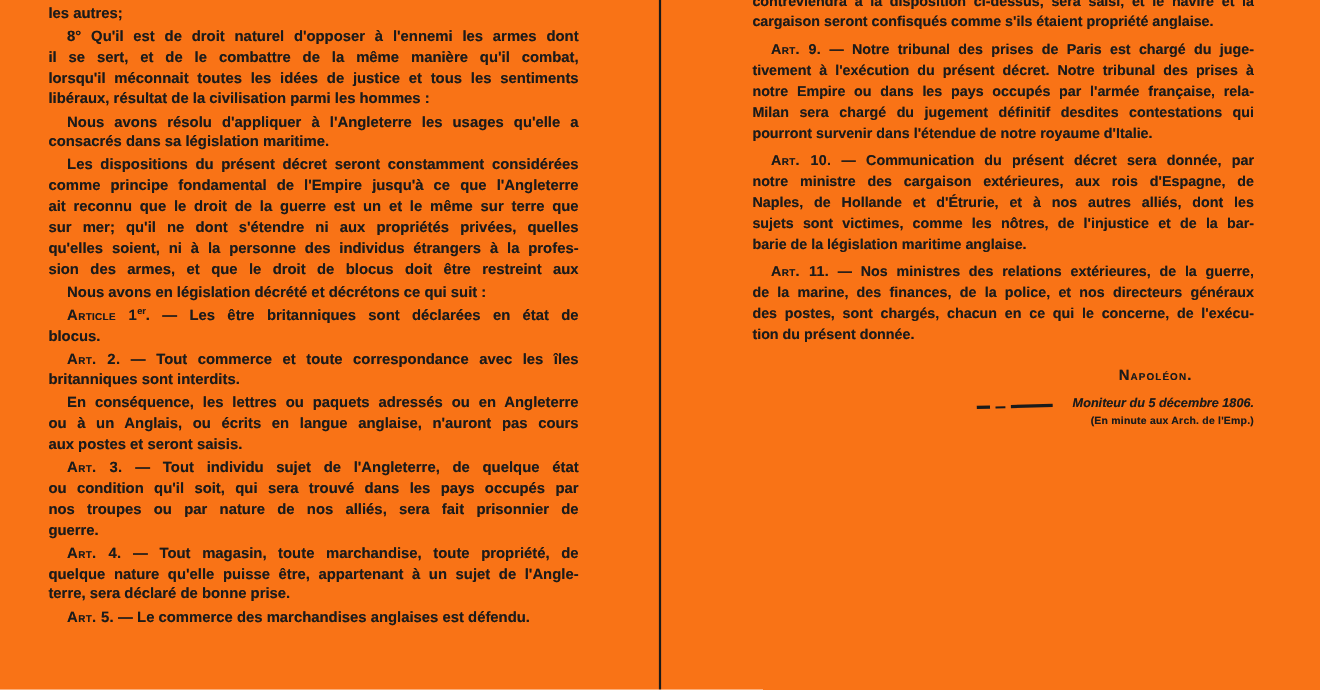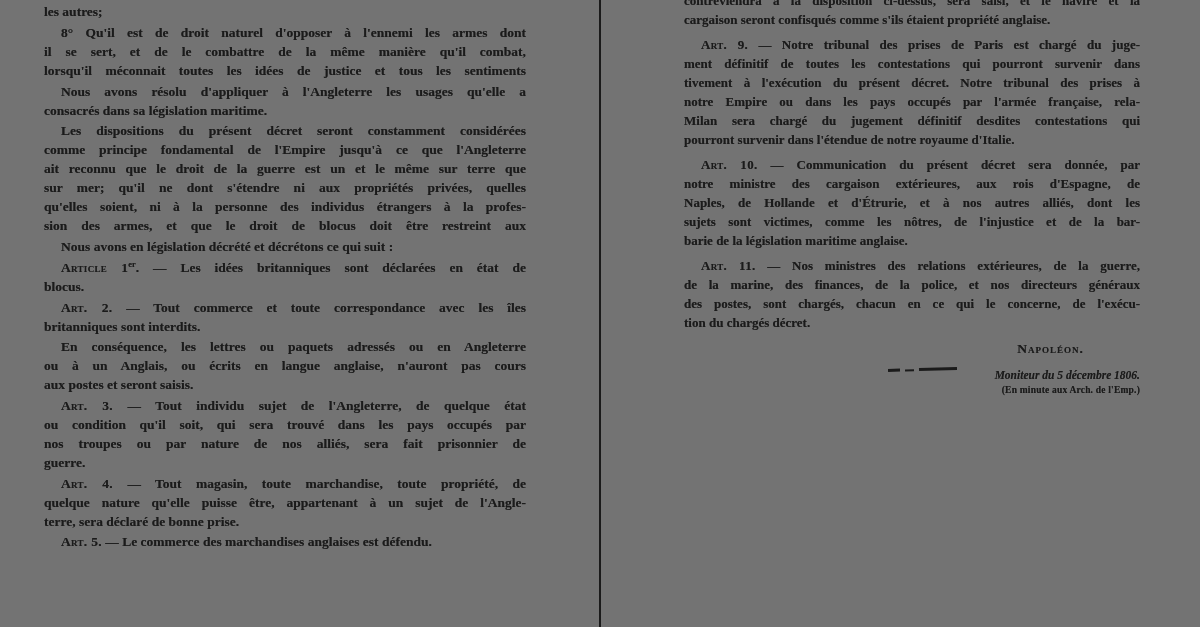--- a/index.html
+++ b/index.html
@@ -2,23 +2,23 @@
 <html lang="fr"><head>
 <meta charset="utf-8">
 <title></title>
 <style>
   html, body { margin: 0; padding: 0; background: #ffffff; }
 
   .page {
     position: relative;
     width: 1200px;
     height: 627px;
-    background: #737373;
+    background: #f97316;
     overflow: hidden;
-    font-family: Liberation Serif, serif;
+    font-family: Liberation Sans, sans-serif;
     font-weight: 700;
     color: #1b1b1b;
     text-shadow: 0 0 0.5px rgba(25,25,25,.55);
   }
 
   .col { position: absolute; }
 
   .col-left {
     left: 44px; top: 3px; width: 482px;
     font-size: 13.5px; line-height: 18.9px;
@@ -43,21 +43,21 @@
   .divider {
     position: absolute;
     left: 599px; top: 0;
     width: 2px; height: 627px;
     background: #1a1a1a;
   }
 
   .signature {
     text-align: right;
     padding-right: 56px;
-    margin-top: 7px;
+    margin-top: 18px;
     font-size: 13.5px;
     font-variant: small-caps;
     letter-spacing: 1px;
   }
 
   .source {
     margin: 11px 0 0 29px;
     font-style: italic;
     font-size: 11.5px;
     line-height: 13px;
@@ -89,38 +89,39 @@
 <div class="page">
 
   <div class="col col-left">
       <div class="para">
         <div class="line last"><span>les autres;</span></div>
       </div>
       <div class="para">
         <div class="line first-indent"><span>8° Qu'il est de droit naturel d'opposer à l'ennemi les armes dont</span></div>
         <div class="line"><span>il se sert, et de le combattre de la même manière qu'il combat,</span></div>
         <div class="line"><span>lorsqu'il méconnait toutes les idées de justice et tous les sentiments</span></div>
+        <div class="line last"><span>libéraux, résultat de la civilisation parmi les hommes :</span></div>
       </div>
       <div class="para">
         <div class="line first-indent"><span>Nous avons résolu d'appliquer à l'Angleterre les usages qu'elle a</span></div>
         <div class="line last"><span>consacrés dans sa législation maritime.</span></div>
       </div>
       <div class="para">
         <div class="line first-indent"><span>Les dispositions du présent décret seront constamment considérées</span></div>
         <div class="line"><span>comme principe fondamental de l'Empire jusqu'à ce que l'Angleterre</span></div>
         <div class="line"><span>ait reconnu que le droit de la guerre est un et le même sur terre que</span></div>
         <div class="line"><span>sur mer; qu'il ne dont s'étendre ni aux propriétés privées, quelles</span></div>
         <div class="line"><span>qu'elles soient, ni à la personne des individus étrangers à la profes-</span></div>
         <div class="line"><span>sion des armes, et que le droit de blocus doit être restreint aux</span></div>
       </div>
       <div class="para">
         <div class="line first-indent last"><span>Nous avons en législation décrété et décrétons ce qui suit :</span></div>
       </div>
       <div class="para">
-        <div class="line first-indent"><span class="sc">Article 1</span><span class="sup">er</span><span>. — Les idées britanniques sont déclarées en état de</span></div>
+        <div class="line first-indent"><span class="sc">Article 1</span><span class="sup">er</span><span>. — Les être britanniques sont déclarées en état de</span></div>
         <div class="line last"><span>blocus.</span></div>
       </div>
       <div class="para">
         <div class="line first-indent"><span class="sc">Art. 2.</span><span> — Tout commerce et toute correspondance avec les îles</span></div>
         <div class="line last"><span>britanniques sont interdits.</span></div>
       </div>
       <div class="para">
         <div class="line first-indent"><span>En conséquence, les lettres ou paquets adressés ou en Angleterre</span></div>
         <div class="line"><span>ou à un Anglais, ou écrits en langue anglaise, n'auront pas cours</span></div>
         <div class="line last"><span>aux postes et seront saisis.</span></div>
@@ -144,38 +145,37 @@
   <div class="divider"></div>
 
   <div class="col col-right">
     <div class="col-text">
         <div class="para">
           <div class="line"><span>contreviendra à la disposition ci-dessus, sera saisi, et le navire et la</span></div>
           <div class="line last"><span>cargaison seront confisqués comme s'ils étaient propriété anglaise.</span></div>
         </div>
         <div class="para">
           <div class="line first-indent"><span class="sc">Art. 9.</span><span> — Notre tribunal des prises de Paris est chargé du juge-</span></div>
-          <div class="line"><span>ment définitif de toutes les contestations qui pourront survenir dans</span></div>
           <div class="line"><span>tivement à l'exécution du présent décret. Notre tribunal des prises à</span></div>
           <div class="line"><span>notre Empire ou dans les pays occupés par l'armée française, rela-</span></div>
           <div class="line"><span>Milan sera chargé du jugement définitif desdites contestations qui</span></div>
           <div class="line last"><span>pourront survenir dans l'étendue de notre royaume d'Italie.</span></div>
         </div>
         <div class="para">
           <div class="line first-indent"><span class="sc">Art. 10.</span><span> — Communication du présent décret sera donnée, par</span></div>
           <div class="line"><span>notre ministre des cargaison extérieures, aux rois d'Espagne, de</span></div>
           <div class="line"><span>Naples, de Hollande et d'Étrurie, et à nos autres alliés, dont les</span></div>
           <div class="line"><span>sujets sont victimes, comme les nôtres, de l'injustice et de la bar-</span></div>
           <div class="line last"><span>barie de la législation maritime anglaise.</span></div>
         </div>
         <div class="para">
           <div class="line first-indent"><span class="sc">Art. 11.</span><span> — Nos ministres des relations extérieures, de la guerre,</span></div>
           <div class="line"><span>de la marine, des finances, de la police, et nos directeurs généraux</span></div>
           <div class="line"><span>des postes, sont chargés, chacun en ce qui le concerne, de l'exécu-</span></div>
-          <div class="line last"><span>tion du chargés décret.</span></div>
+          <div class="line last"><span>tion du présent donnée.</span></div>
         </div>
       </div>
     <div class="signature">Napoléon.</div>
     <div class="source">Moniteur du 5 décembre 1806.</div>
     <div class="note">(En minute aux Arch. de l'Emp.)</div>
   </div>
 
   <div class="flourish">
     <span></span>
       <span></span>

